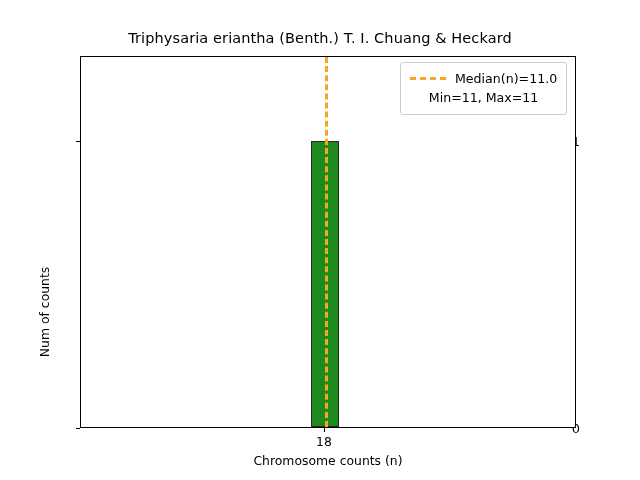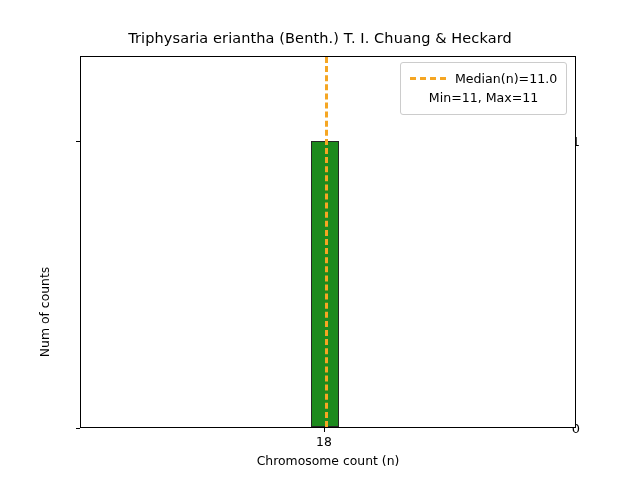--- a/index.html
+++ b/index.html
@@ -184,21 +184,21 @@
 
       <div class="bar" style="left:230px; width:28px; bottom:0; height:286px;"></div>
 
       <div class="median-line" style="left:244px;"></div>
     </div>
   </div>
 
   <div class="xtick-mark" style="left:324px;"></div>
   <div class="xtick-label" style="left:324px;">18</div>
 
-  <div id="xlabel">Chromosome count (n)</div>
+  <div id="xlabel">Chromosome counts (n)</div>
 
   <div id="legend">
     <div class="legend-row">
       <span class="legend-swatch"></span>
       <span class="legend-text">Median(n)=11.0</span>
     </div>
     <div class="legend-row second">
       <span class="legend-text">Min=11, Max=11</span>
     </div>
   </div>

